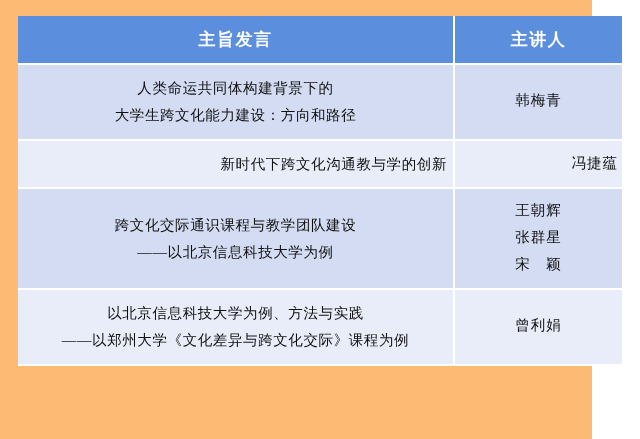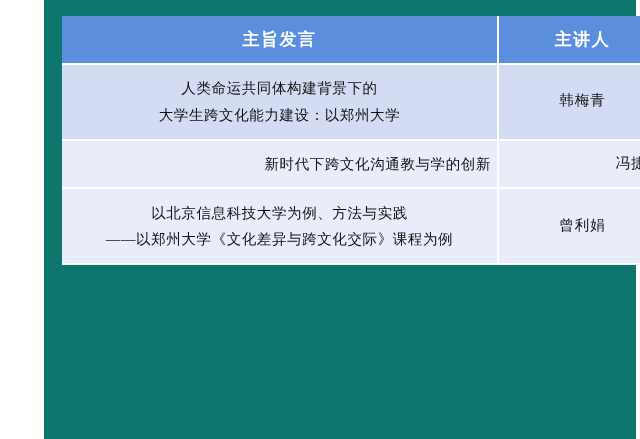--- a/index.html
+++ b/index.html
@@ -12,22 +12,21 @@
     width: 640px;
     height: 439px;
     overflow: hidden;
     font-family: "Liberation Serif", "DejaVu Serif", serif;
   }
 
   .page {
     position: relative;
     width: 592px;
     height: 439px;
-    background: #0f766e;
-    margin-left: 44px;
+    background: #fdba74;
   }
 
   .schedule-table {
     position: absolute;
     left: 18px;
     top: 16px;
     width: 604px;
     border-collapse: separate;
     border-spacing: 0;
     table-layout: fixed;
@@ -107,21 +106,21 @@
         <th>主讲人</th>
       </tr>
     </thead>
 
     <tbody>
 
       <tr class="row-dark h-two">
         <td class="topic-cell">
           <span class="cell-lines">
             <span class="line">人类命运共同体构建背景下的</span>
-            <span class="line">大学生跨文化能力建设：以郑州大学</span>
+            <span class="line">大学生跨文化能力建设：方向和路径</span>
           </span>
         </td>
         <td class="speaker-cell">
           <span class="cell-lines">
             <span class="line">韩梅青</span>
           </span>
         </td>
       </tr>
 
       <tr class="row-light h-one">
@@ -132,20 +131,35 @@
         </td>
         <td class="speaker-cell">
           <span class="cell-lines">
             <span class="line">冯捷蕴</span>
           </span>
         </td>
       </tr>
 
 
 
+      <tr class="row-dark h-three">
+        <td class="topic-cell">
+          <span class="cell-lines">
+            <span class="line">跨文化交际通识课程与教学团队建设</span>
+            <span class="line">——以北京信息科技大学为例</span>
+          </span>
+        </td>
+        <td class="speaker-cell">
+          <span class="cell-lines">
+            <span class="line">王朝辉</span>
+            <span class="line">张群星</span>
+            <span class="line">宋　颖</span>
+          </span>
+        </td>
+      </tr>
 
       <tr class="row-light h-last">
         <td class="topic-cell">
           <span class="cell-lines">
             <span class="line">以北京信息科技大学为例、方法与实践</span>
             <span class="line">——以郑州大学《文化差异与跨文化交际》课程为例</span>
           </span>
         </td>
         <td class="speaker-cell">
           <span class="cell-lines">

